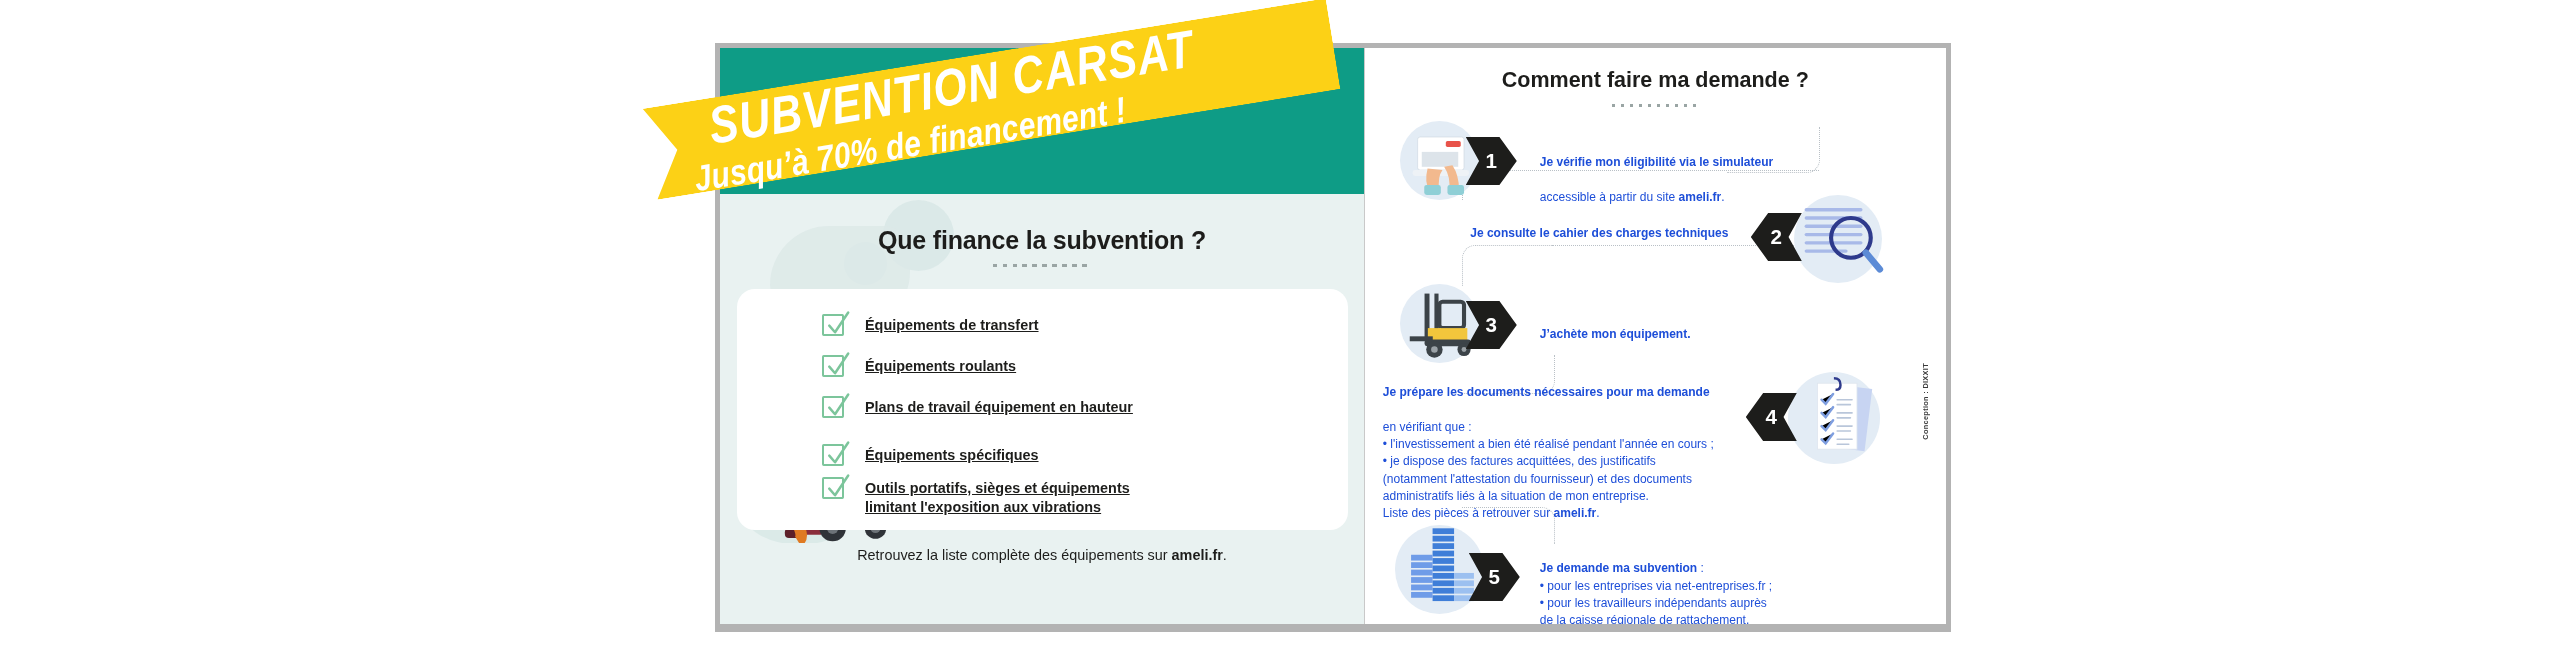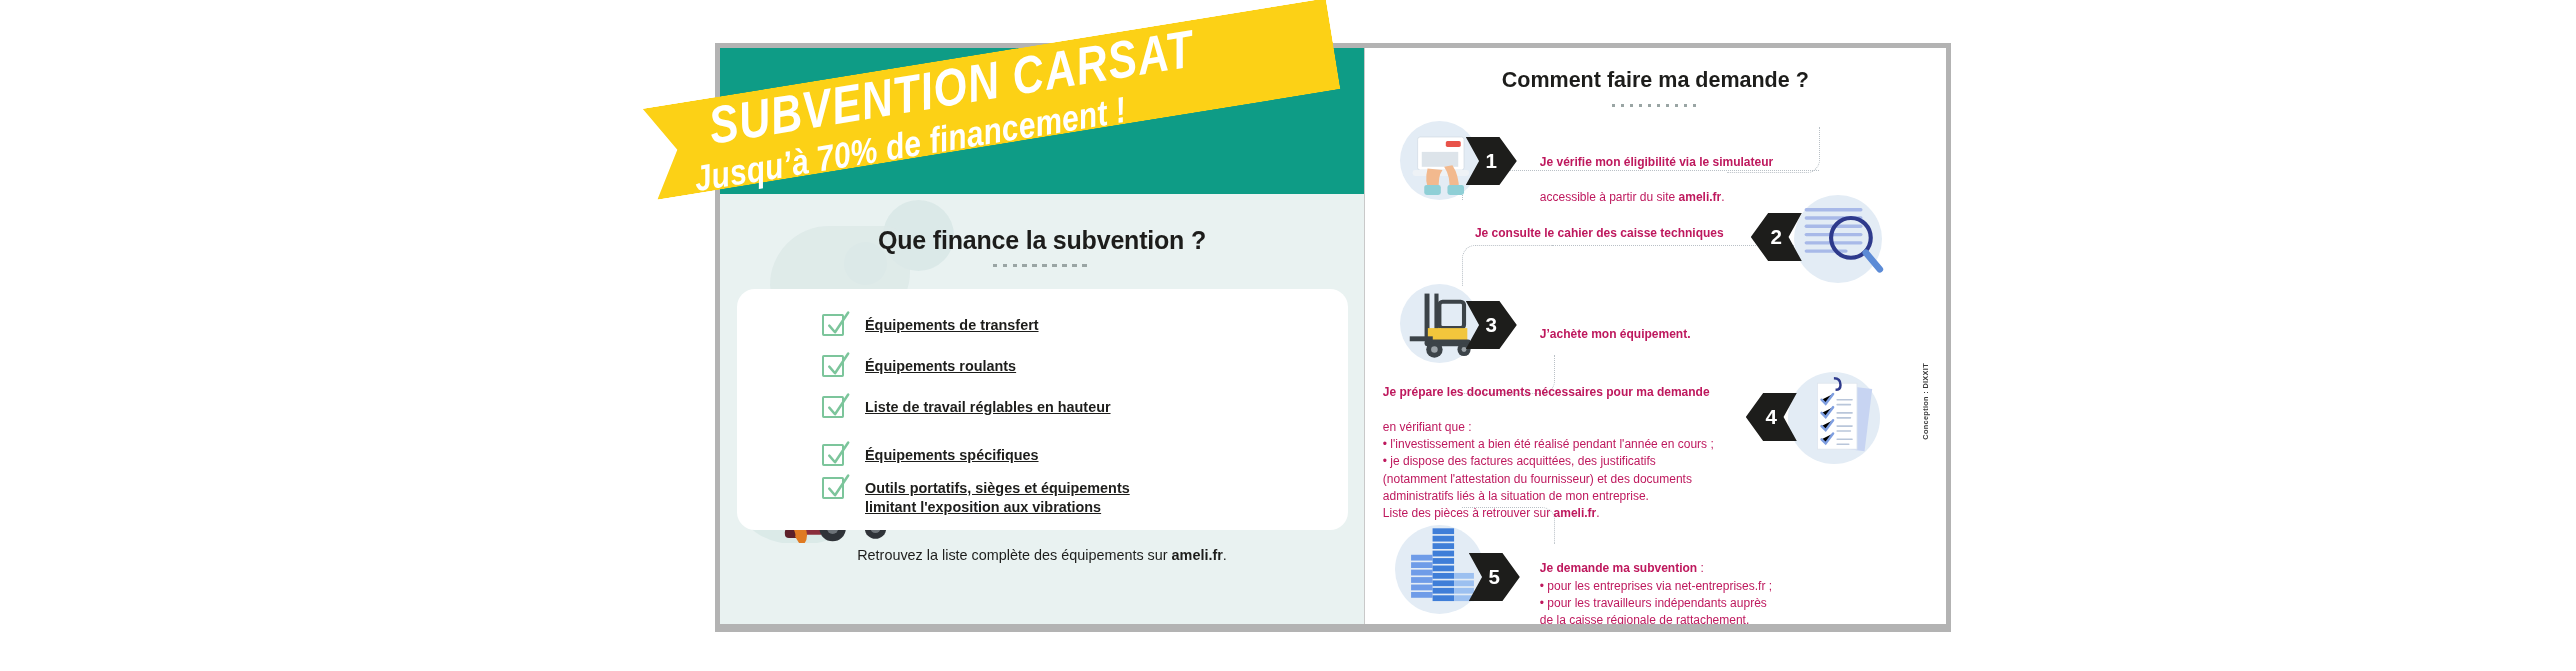--- a/index.html
+++ b/index.html
@@ -59,21 +59,21 @@
               width:86px;height:2.5px;
               background-image:repeating-linear-gradient(to right,#9aa5a4 0 3.3px,transparent 3.3px 9px);}
 
   .step{position:absolute;}
   .step-badge{position:absolute;width:51px;height:48px;background:#1d1d1b;
               color:#ffffff;font-size:20.6px;font-weight:bold;
               display:flex;align-items:center;justify-content:center;}
   .badge-right{clip-path:polygon(0 0,66% 0,100% 50%,66% 100%,0 100%,26% 50%);}
   .badge-left{clip-path:polygon(34% 0,100% 0,74% 50%,100% 100%,34% 100%,0 50%);}
   .step-illus{position:absolute;border-radius:50%;background:#e3ecf5;}
-  .step-text{position:absolute;font-size:12px;line-height:1.44;color:#be185d;
+  .step-text{position:absolute;font-size:12px;line-height:1.44;color:#1d4ed8;
              white-space:pre-line;}
   .step-text b{font-weight:bold;}
   .t-center{text-align:center;}
   .t-left{text-align:left;}
 
   .dotline{position:absolute;border-style:dotted;border-color:#b9c0c6;}
 
   #credit{position:absolute;right:11.6px;top:315px;width:13.2px;
           font-size:7.4px;font-weight:bold;letter-spacing:0.3px;color:#3b3b3b;
           writing-mode:vertical-rl;transform:rotate(180deg);white-space:nowrap;}
@@ -179,21 +179,21 @@
       <span class="equip-label">Équipements roulants</span>
     </div>
 
     <div class="equip-row" style="top:348px;">
       <span class="cbx">
         <span></span>
         <svg width="25" height="28" viewBox="0 0 30 34">
             <path d="M5 19 L12 27 L28 3" stroke="#7cc59b" stroke-width="3" fill="none" stroke-linecap="round" stroke-linejoin="round"></path>
           </svg>
       </span>
-      <span class="equip-label">Liste de travail réglables en hauteur</span>
+      <span class="equip-label">Plans de travail équipement en hauteur</span>
     </div>
 
     <div class="equip-row" style="top:396px;text-align:center;">
       <span class="cbx">
         <span></span>
         <svg width="25" height="28" viewBox="0 0 30 34">
             <path d="M5 19 L12 27 L28 3" stroke="#7cc59b" stroke-width="3" fill="none" stroke-linecap="round" stroke-linejoin="round"></path>
           </svg>
       </span>
       <span class="equip-label">Équipements spécifiques</span>
@@ -259,21 +259,21 @@
           <line x1="10" y1="34" x2="76" y2="34"></line>
             <line x1="10" y1="44" x2="76" y2="44"></line>
           <line x1="10" y1="54" x2="76" y2="54"></line>
             <line x1="10" y1="64" x2="58" y2="64"></line>
         </g>
         <circle cx="64" cy="48" r="24" fill="none" stroke="#2e3a8c" stroke-width="5"></circle>
         <line x1="82" y1="66" x2="99" y2="86" stroke="#5c8bd6" stroke-width="8" stroke-linecap="round"></line>
       </svg>
       <div class="step-badge badge-left" style="left:386px;top:165px;">2</div>
       <div class="step-text t-center" style="left:89px;top:160px;width:291px;">
-        <b>Je consulte le cahier des caisse techniques</b><br>
+        <b>Je consulte le cahier des charges techniques</b><br>
       </div>
     </div>
 
     <div class="step">
       <div class="step-illus" style="left:35px;top:236px;width:79px;height:79px;"></div>
       <svg style="position:absolute;left:38px;top:239px;" width="76" height="74" viewBox="0 0 92 90">
         <rect x="26" y="8" width="6" height="56" fill="#3c4348"></rect>
         <rect x="38" y="8" width="5" height="56" fill="#3c4348"></rect>
         <rect x="44" y="18" width="30" height="32" rx="4" fill="none" stroke="#3c4348" stroke-width="5"></rect>
         <rect x="44" y="50" width="34" height="18" fill="#f2c63c"></rect>

